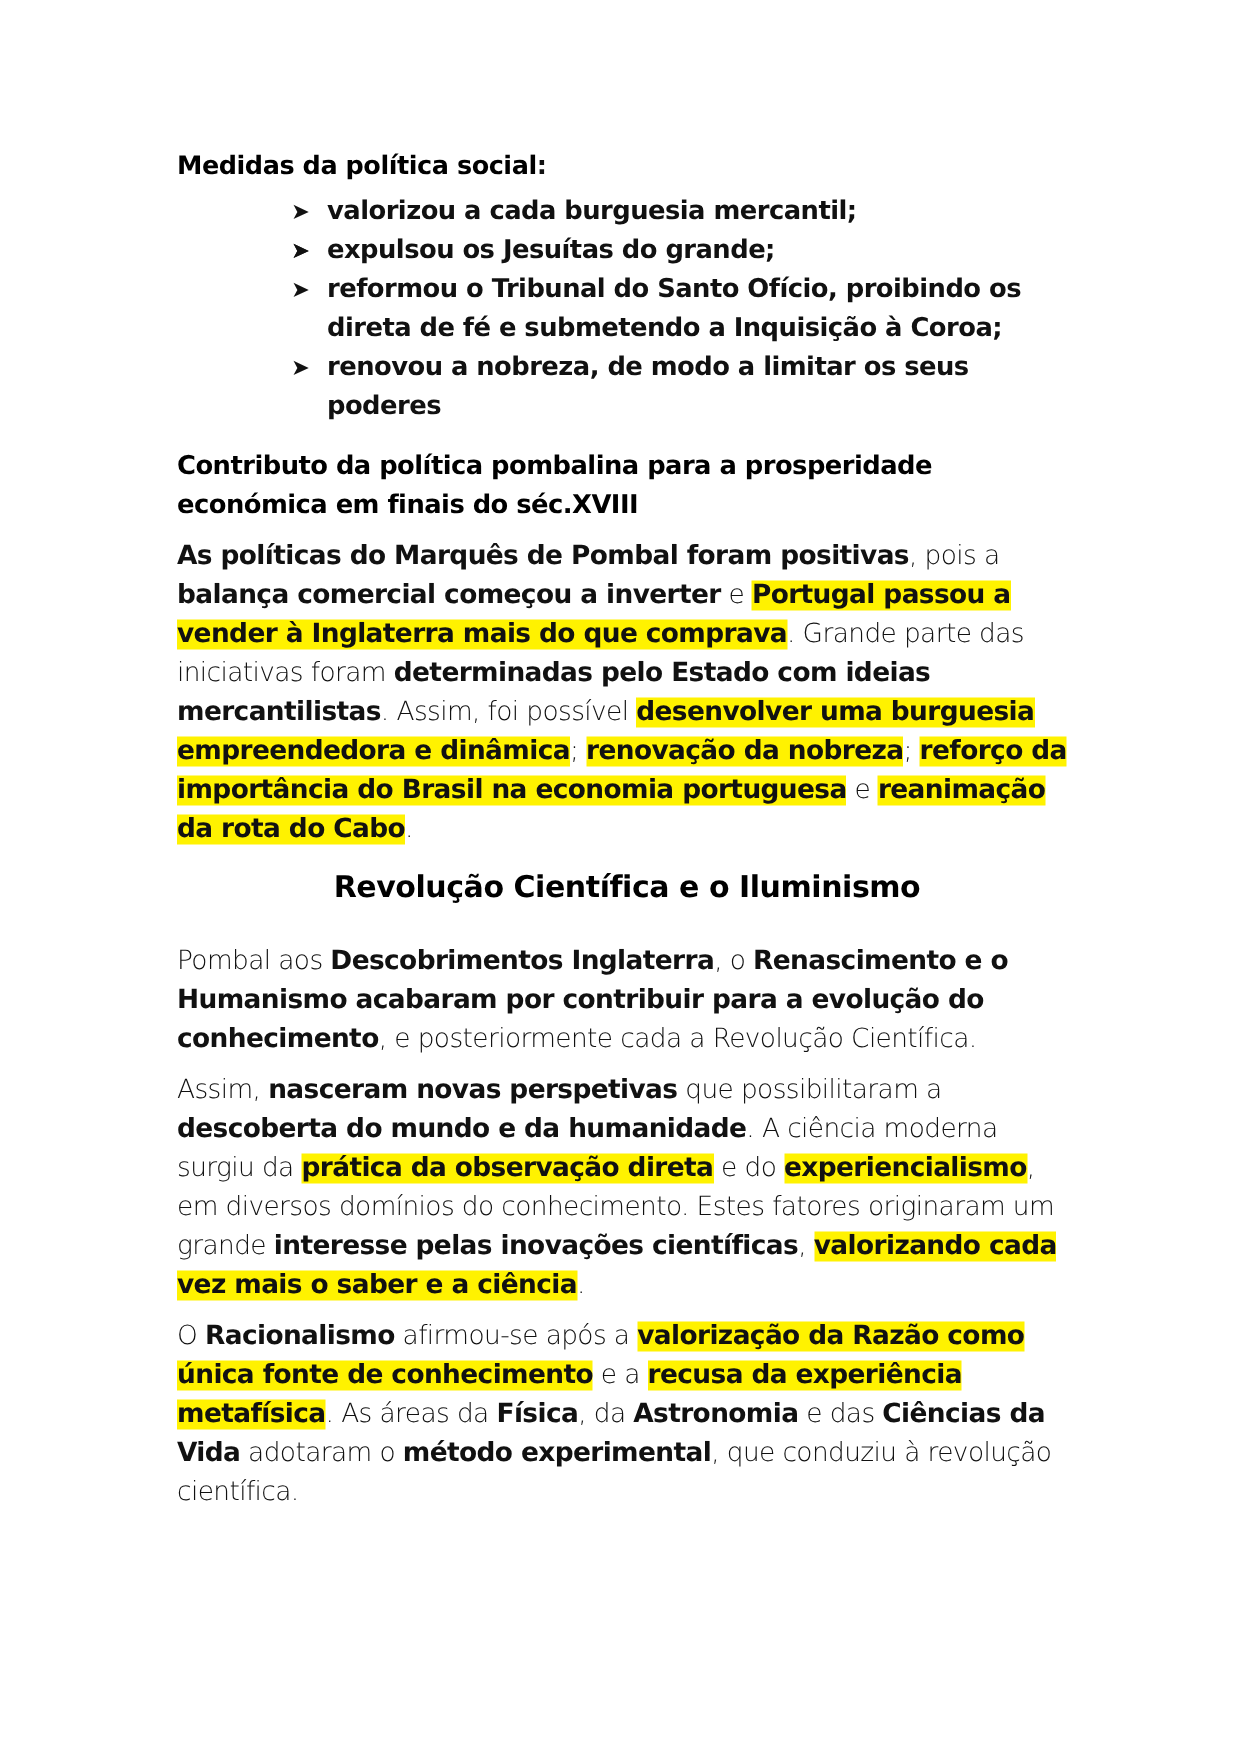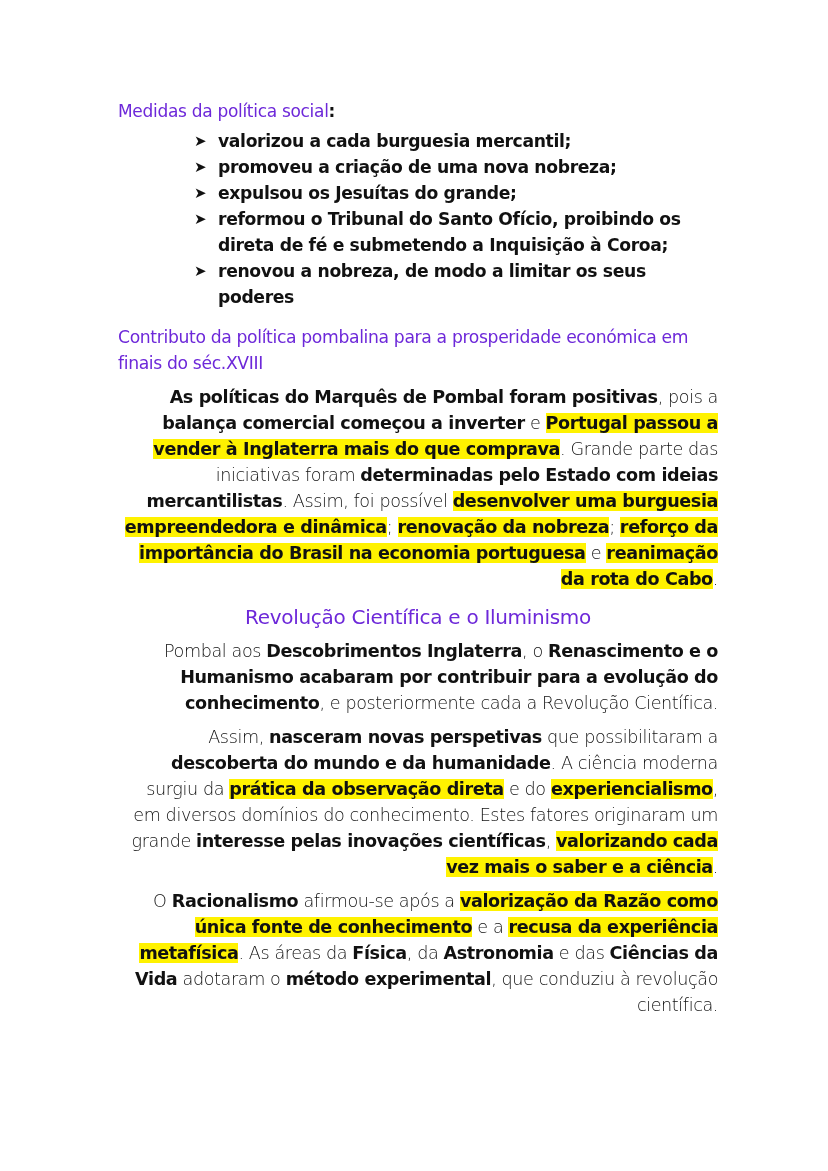--- a/index.html
+++ b/index.html
@@ -1,41 +1,41 @@
 <!DOCTYPE html>
 <html><head>
 <meta charset="utf-8">
 <style>
   html, body { margin: 0; padding: 0; background: #ffffff; }
   body { width: 828px; height: 1171px; position: relative; overflow: hidden;
          font-family: "DejaVu Sans", sans-serif; color: #111111; }
   .page { position: absolute; left: 118px; top: 98px; width: 600px; }
-  .red { color: #6d28d9; font-weight: normal; }
+  .red { color: #000000; font-weight: bold; }
   .h-social { font-size: 17px; line-height: 26px; margin: 0 0 4px 0; letter-spacing: -0.3px; }
   .h-social .colon { color: #111111; }
   ul.bullets { list-style: none; margin: 0; padding: 0 0 0 76px; }
   ul.bullets li { position: relative; padding-left: 24px; font-weight: bold; font-size: 17.2px;
                   line-height: 26px; letter-spacing: -0.35px; }
   ul.bullets li .arrow { position: absolute; left: 0; top: 0; font-size: 15px; font-weight: normal; }
   .h-contrib { font-size: 17.2px; line-height: 26px; margin: 14px 0 8px 0; letter-spacing: -0.35px; }
-  p.body { font-size: 17.6px; line-height: 26px; margin: 0 0 8px 0; letter-spacing: -0.4px; font-weight: 300; text-align: right; }
+  p.body { font-size: 17.6px; line-height: 26px; margin: 0 0 8px 0; letter-spacing: -0.4px; font-weight: 300; }
   p.body b { font-weight: bold; }
   mark { background: #fff200; color: inherit; padding: 0; }
-  .h-section { text-align: center; font-size: 20px; line-height: 30px; margin: 10px 0 6px 0; letter-spacing: -0.3px; }
+  .h-section { text-align: center; font-size: 20px; line-height: 30px; margin: 10px 0 22px 0; letter-spacing: -0.3px; }
 </style>
 </head>
 <body>
 
 <div class="page">
 
   <h2 class="h-social"><span class="red">Medidas da política social</span><span class="colon">:</span></h2>
 
   <ul class="bullets">
     <li><span class="arrow">➤</span><span>valorizou a cada burguesia mercantil;</span></li>
-    <li><span class="arrow">➤</span><span>promoveu a criação de uma nova nobreza;</span></li>
+    <li><span class="arrow">➤</span></li>
     <li><span class="arrow">➤</span><span>expulsou os Jesuítas do grande;</span></li>
     <li><span class="arrow">➤</span><span>reformou o Tribunal do Santo Ofício, proibindo os direta de fé e submetendo a Inquisição à Coroa;</span></li>
     <li><span class="arrow">➤</span><span>renovou a nobreza, de modo a limitar os seus poderes</span></li>
   </ul>
 
   <h2 class="h-contrib red">Contributo da política pombalina para a prosperidade económica em finais do séc.XVIII</h2>
 
   <p class="body"><b>As políticas do Marquês de Pombal foram positivas</b><span>, pois a </span><b>balança comercial começou a inverter</b><span> e </span><mark><b>Portugal passou a vender à Inglaterra mais do que comprava</b></mark><span>. Grande parte das iniciativas foram </span><b>determinadas pelo Estado com ideias mercantilistas</b><span>. Assim, foi possível </span><mark><b>desenvolver uma burguesia empreendedora e dinâmica</b></mark><span>; </span><mark><b>renovação da nobreza</b></mark><span>; </span><mark><b>reforço da importância do Brasil na economia portuguesa</b></mark><span> e </span><mark><b>reanimação da rota do Cabo</b></mark><span>.</span></p>
 
   <h1 class="h-section red">Revolução Científica e o Iluminismo</h1>

